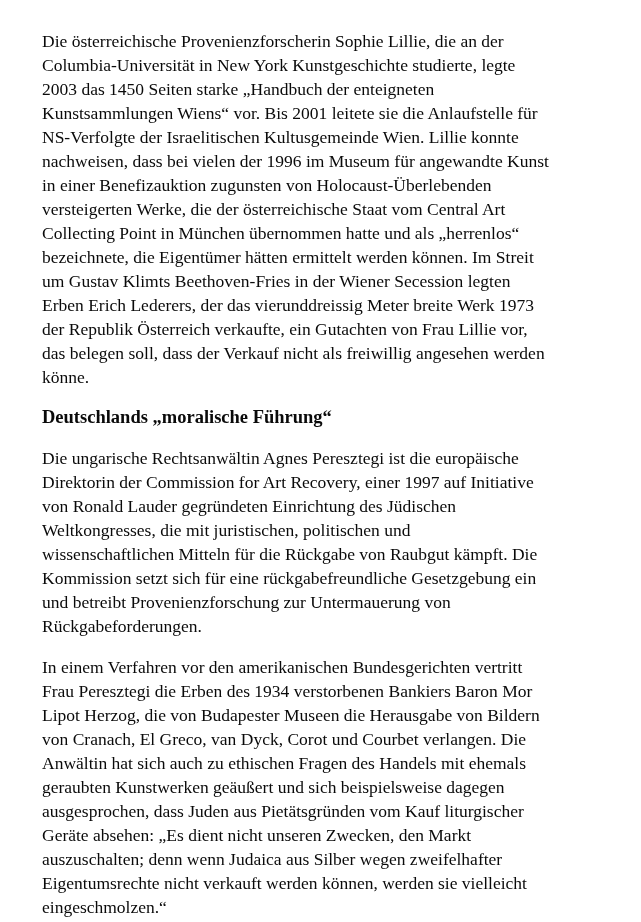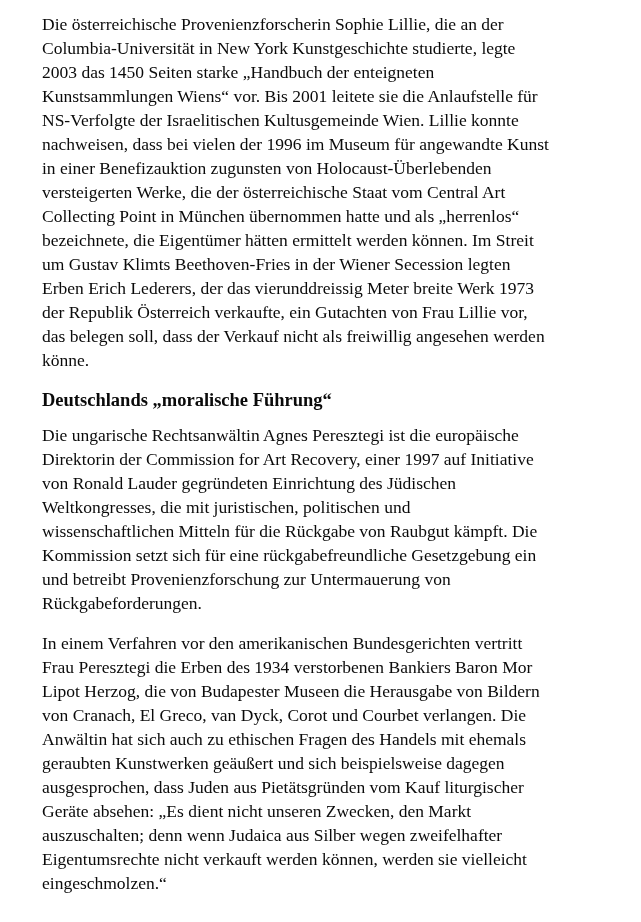--- a/index.html
+++ b/index.html
@@ -15,21 +15,21 @@
     font-family: "Liberation Serif", "DejaVu Serif", serif;
   }
   .article {
     padding: 12px 16px 0 42px;
     box-sizing: border-box;
     width: 641px;
   }
   .article p {
     font-size: 17.5px;
     line-height: 24px;
-    margin: 0 0 16px 0;
+    margin: 17px 0 16px 0;
     white-space: pre-line;   
     letter-spacing: 0px;
   }
   .article h3 {
     font-size: 18.5px;
     line-height: 24px;
     font-weight: bold;
     margin: 0 0 11px 0;
     white-space: pre-line;
   }

